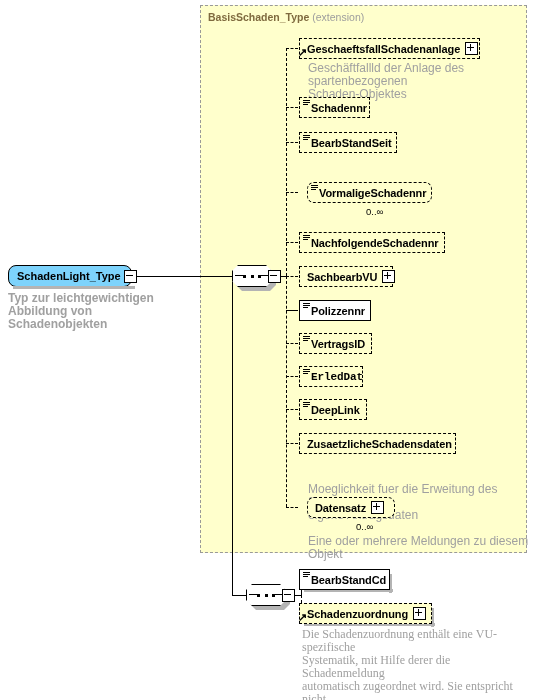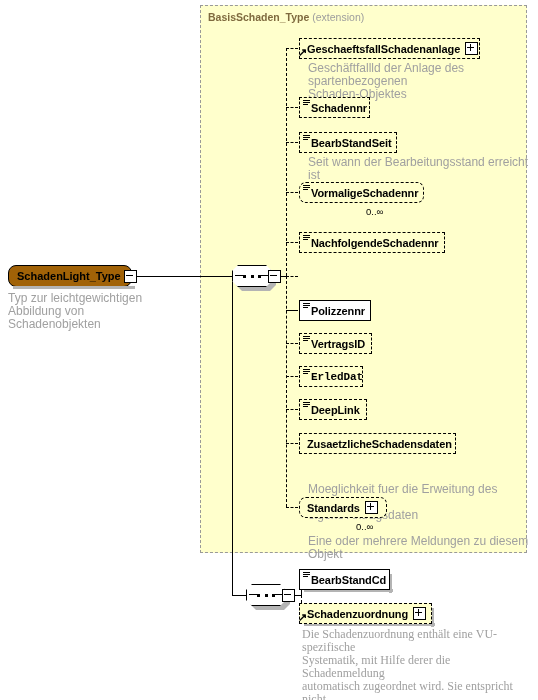--- a/index.html
+++ b/index.html
@@ -37,21 +37,21 @@
     position:absolute;
     box-sizing:border-box;
     background:#ffffcc;
     border:1px dashed #000000;
     height:21px;
     display:flex;
     align-items:center;
     white-space:nowrap;
   }
   .node.solid{border-style:solid;background:#ffffff;}
-  .node.rounded{border-radius:7px;}
+  .node.rounded{border-radius:7px;margin-left:8px;}
   .node .lbl{
     font-size:11px;
     font-weight:bold;
     color:#000000;
     padding:0 5px 0 11px;
     letter-spacing:-0.1px;
   }
   .node.noicon .lbl{padding-left:7px;}
   
   .node::after{
@@ -122,21 +122,21 @@
   }
   .minus-box::before{
     content:"";position:absolute;
     left:1px;top:4px;width:7px;height:1px;background:#000;
   }
 
   
   .typebox{
     position:absolute;
     box-sizing:border-box;
-    background:#a16207;
+    background:#7dd3fc;
     border:1px solid #000;
     border-radius:8px;
     height:22px;
     display:flex;align-items:center;
     white-space:nowrap;
     z-index:4;
   }
   .typebox .lbl{
     font-size:11px;font-weight:bold;color:#000;
     padding:0 6px 0 8px;
@@ -209,21 +209,21 @@
   <div class="ext-panel" style="left:200px;top:5px;width:327px;height:548px;"></div>
   <div class="ext-title" style="left:208px;top:11px;">
     <span>BasisSchaden_Type</span>
     <span class="ext-sub">(extension)</span>
   </div>
 
   <div class="typebox" style="left:8px;top:265px;width:124px;">
     <span class="lbl">SchadenLight_Type</span>
   </div>
   <div class="minus-box" style="left:124px;top:270px;"></div>
-  <div class="desc" style="left:8px;top:292px;width:180px;">Typ zur leichtgewichtigen Abbildung von
+  <div class="desc" style="left:8px;top:292px;width:180px;font-weight:bold;">Typ zur leichtgewichtigen Abbildung von
 Schadenobjekten</div>
 
   <div class="ln h-solid" style="left:135px;top:276px;width:97px;"></div>
 
   <div class="ln v-solid" style="left:232px;top:276px;height:320px;"></div>
   <div class="ln h-solid" style="left:232px;top:595px;width:14px;"></div>
 
   <div class="seq" style="left:232px;top:265px;">
     <div class="oct-shadow"></div>
     <div class="oct"></div>
@@ -282,21 +282,20 @@
   <div class="ln h-dash" style="left:286px;top:142px;width:12px;"></div>
   <div class="node" style="left:299px;top:132px;width:98px;">
     <span class="ico-lines">
         <i></i>
         <i></i>
         <i></i>
       </span>
     <span class="lbl">BearbStandSeit</span>
     <span class="shadow-r"></span>
   </div>
-  <div class="desc" style="left:308px;top:156px;width:230px;">Seit wann der Bearbeitungsstand erreicht ist</div>
 
   <div class="ln h-dash" style="left:286px;top:192px;width:12px;"></div>
   <div class="node rounded" style="left:299px;top:182px;width:125px;">
     <span class="ico-lines">
         <i></i>
         <i></i>
         <i></i>
       </span>
     <span class="lbl">VormaligeSchadennr</span>
     <span class="shadow-r"></span>
@@ -308,20 +307,25 @@
     <span class="ico-lines">
         <i></i>
         <i></i>
         <i></i>
       </span>
     <span class="lbl">NachfolgendeSchadennr</span>
     <span class="shadow-r"></span>
   </div>
 
   <div class="ln h-dash" style="left:286px;top:276px;width:12px;"></div>
+  <div class="node noicon" style="left:299px;top:266px;width:94px;">
+    <span class="lbl">SachbearbVU</span>
+    <span class="plus-box"></span>
+    <span class="shadow-r"></span>
+  </div>
 
   <div class="ln h-solid" style="left:286px;top:310px;width:12px;"></div>
   <div class="node solid" style="left:299px;top:300px;width:72px;">
     <span class="ico-lines">
         <i></i>
         <i></i>
         <i></i>
       </span>
     <span class="lbl">Polizzennr</span>
     <span class="shadow-r"></span>
@@ -363,21 +367,21 @@
   <div class="ln h-dash" style="left:286px;top:443px;width:12px;"></div>
   <div class="node noicon" style="left:299px;top:433px;width:157px;">
     <span class="lbl">ZusaetzlicheSchadensdaten</span>
     <span class="shadow-r"></span>
   </div>
   <div class="desc" style="left:308px;top:483px;width:215px;">Moeglichkeit fuer die Erweitung des Standards um
 eigene Antragsdaten</div>
 
   <div class="ln h-dash" style="left:286px;top:507px;width:12px;"></div>
   <div class="node rounded noicon" style="left:299px;top:497px;width:88px;">
-    <span class="lbl">Standards</span>
+    <span class="lbl">Datensatz</span>
     <span class="plus-box"></span>
     <span class="shadow-r"></span>
   </div>
   <div class="card" style="left:356px;top:521px;">0..∞</div>
   <div class="desc" style="left:308px;top:535px;width:230px;">Eine oder mehrere Meldungen zu diesem Objekt</div>
 
   <div class="ln h-solid" style="left:301px;top:579px;width:10px;"></div>
   <div class="node solid" style="left:299px;top:569px;width:91px;">
     <span class="ico-lines">
         <i></i>

